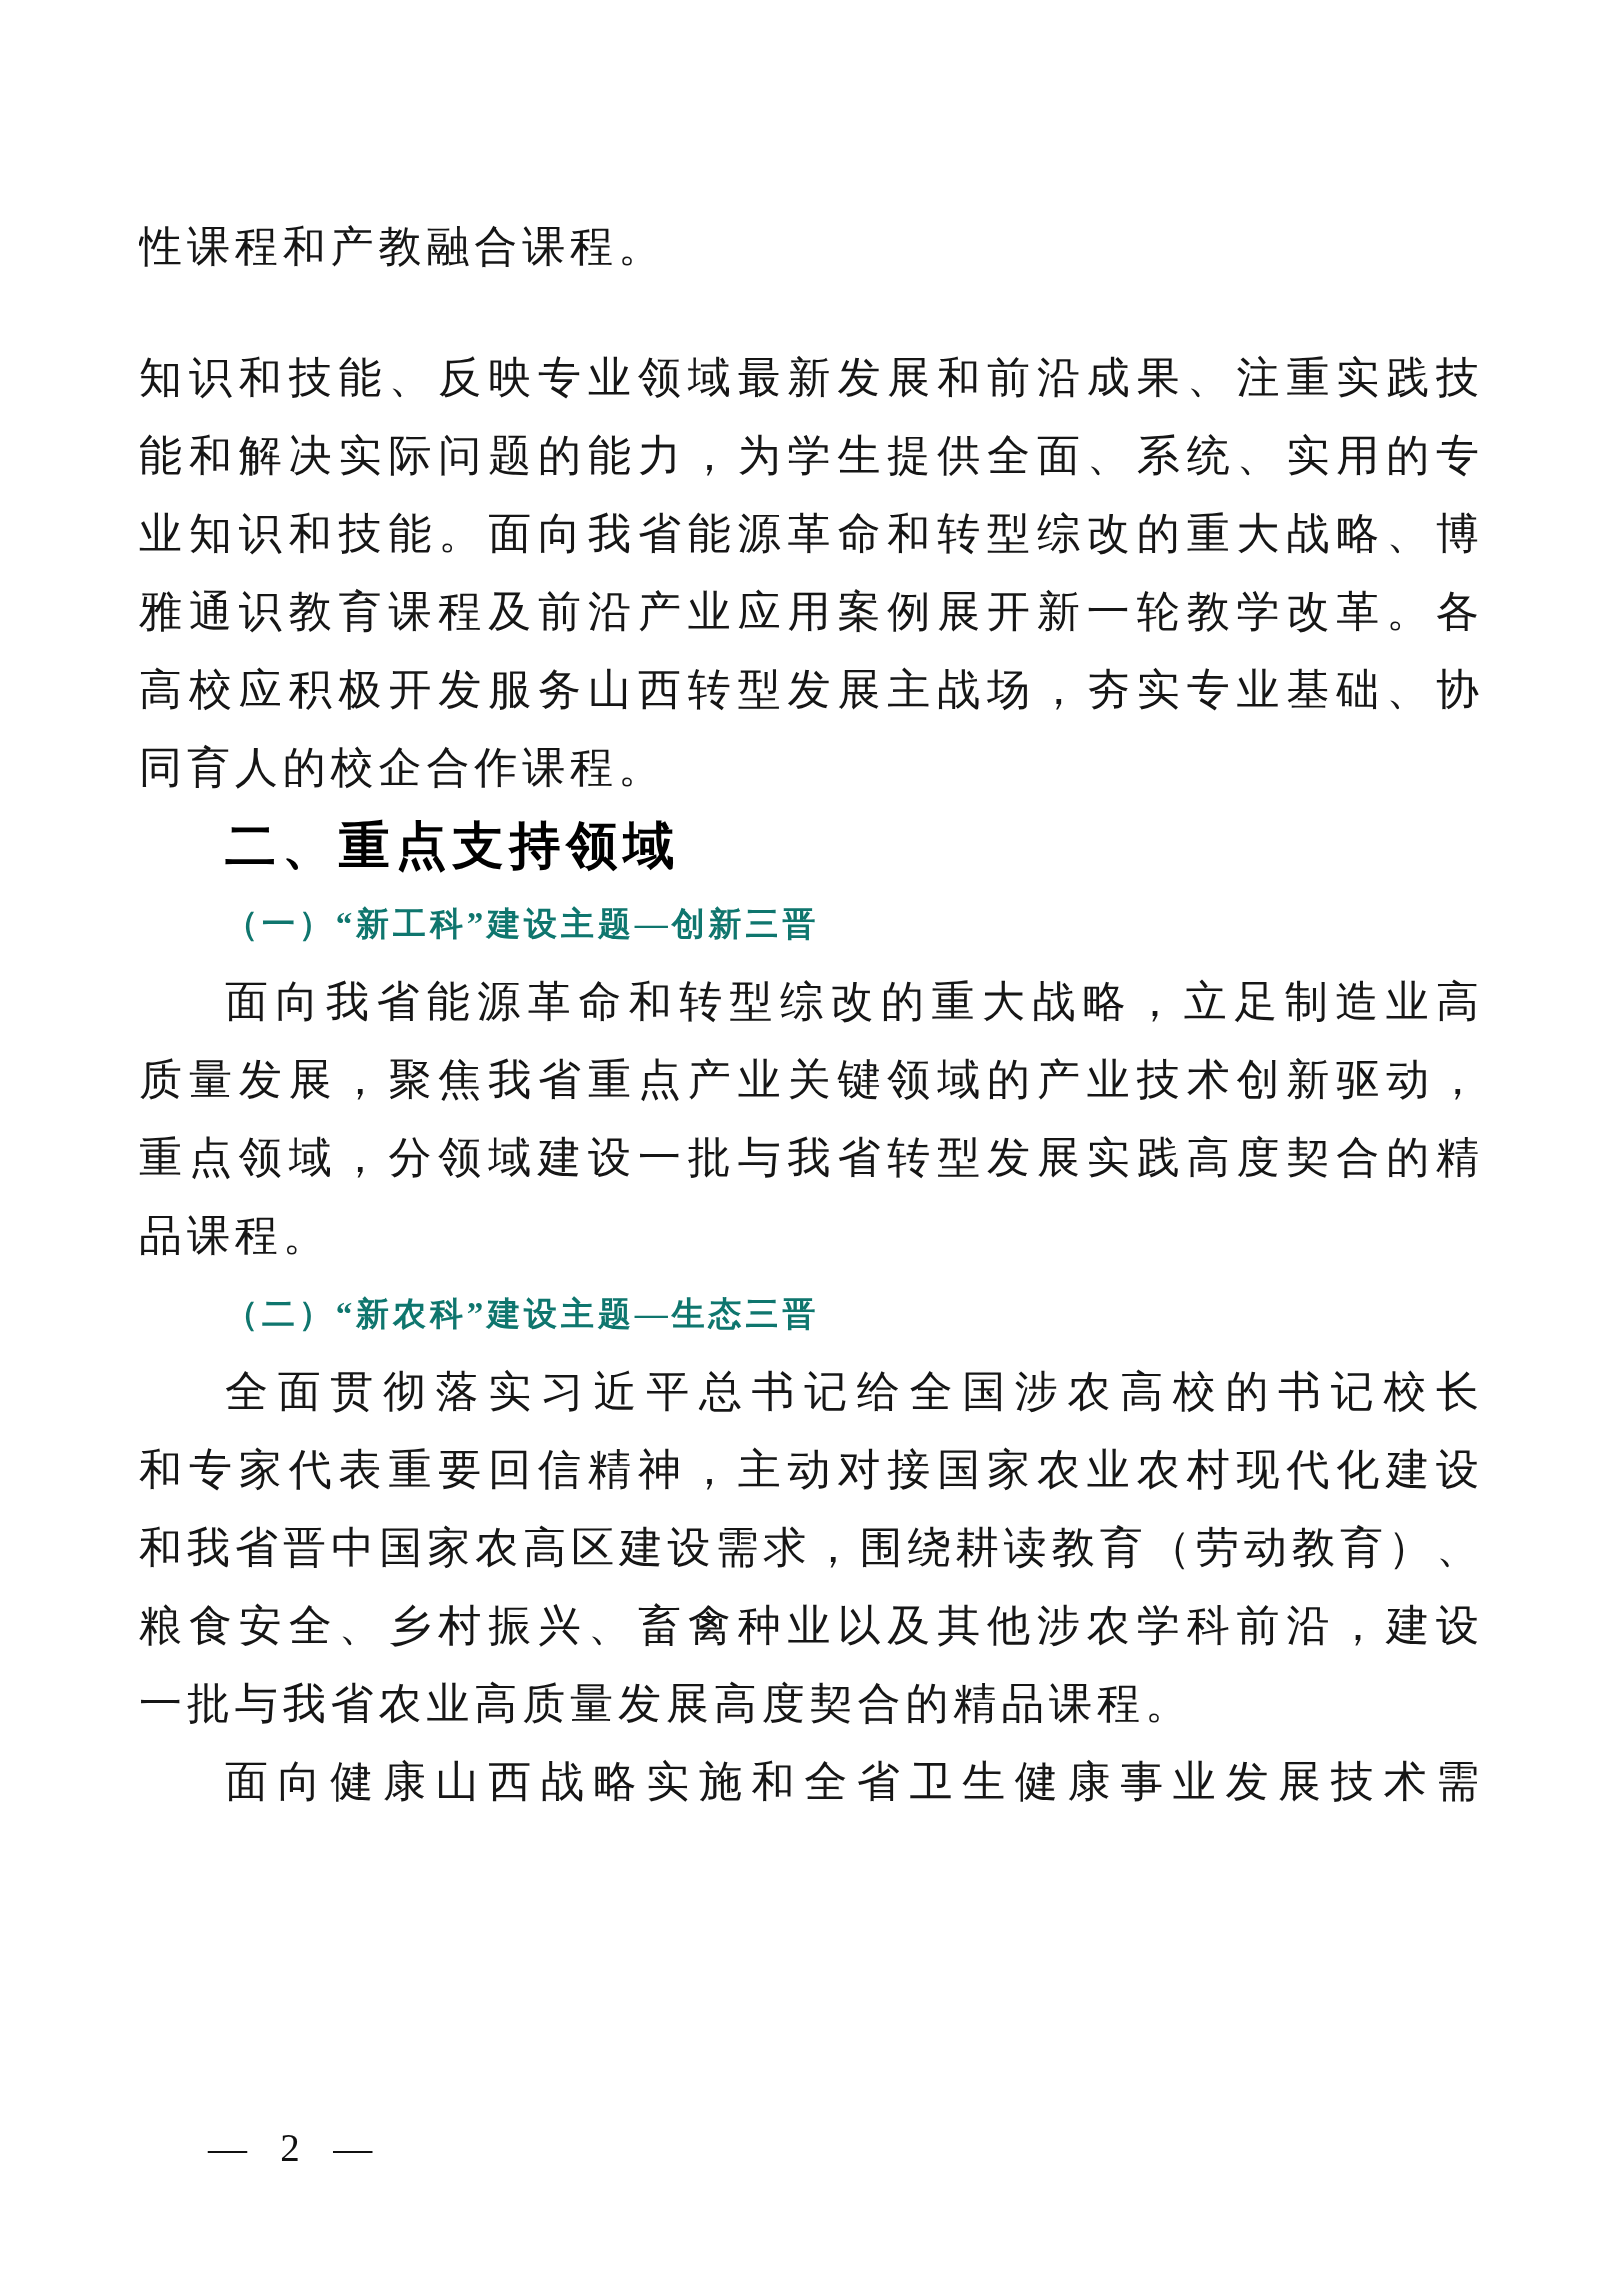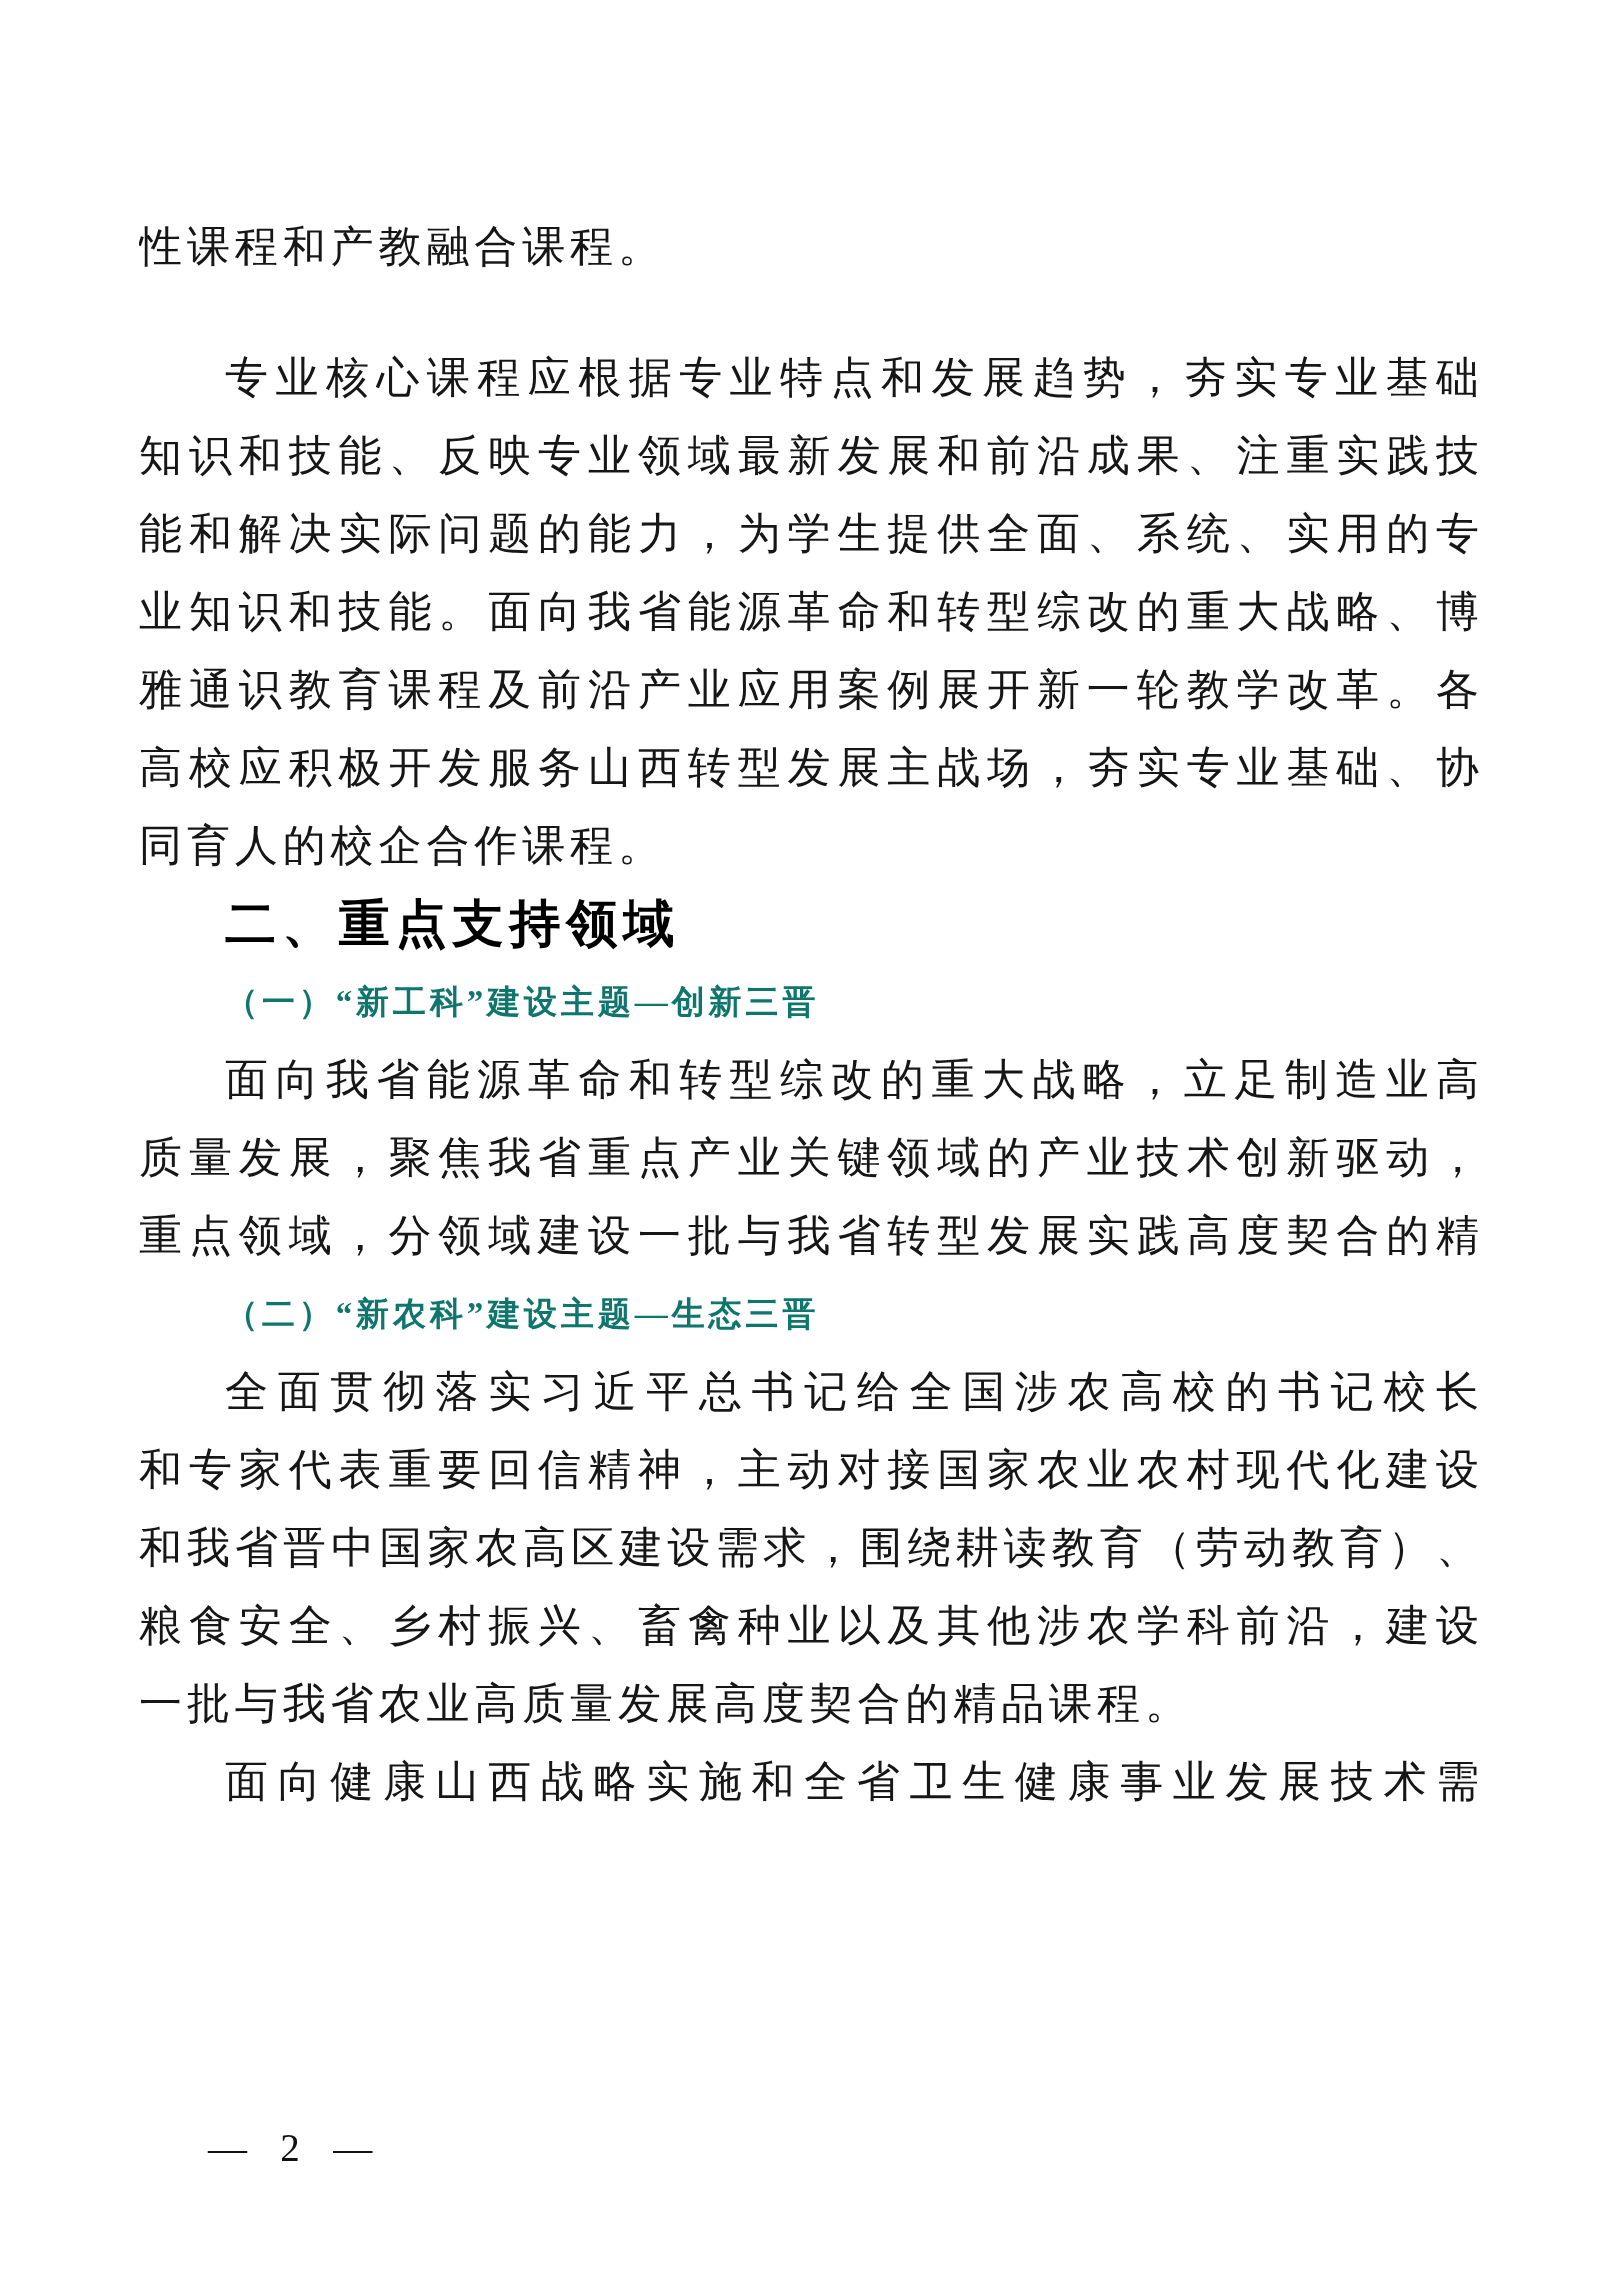--- a/index.html
+++ b/index.html
@@ -60,32 +60,32 @@
     letter-spacing:11.8px;
     color:#101010;
   }
 </style>
 </head>
 <body>
 
 <div class="page">
   <div class="content">
     <div class="line l-end gap-after">性课程和产教融合课程。</div>
-    <div class="line l-start">专业核心课程应根据专业特点和发展趋势，夯实专业基础</div>
     <div class="line l-full">知识和技能、反映专业领域最新发展和前沿成果、注重实践技</div>
     <div class="line l-full">能和解决实际问题的能力，为学生提供全面、系统、实用的专</div>
     <div class="line l-full">业知识和技能。面向我省能源革命和转型综改的重大战略、博</div>
     <div class="line l-full">雅通识教育课程及前沿产业应用案例展开新一轮教学改革。各</div>
     <div class="line l-full">高校应积极开发服务山西转型发展主战场，夯实专业基础、协</div>
     <div class="line l-end">同育人的校企合作课程。</div>
     <div class="line l-heading">二、重点支持领域</div>
     <div class="line l-subheading">（一）“新工科”建设主题—创新三晋</div>
     <div class="line l-start">面向我省能源革命和转型综改的重大战略，立足制造业高</div>
     <div class="line l-full">质量发展，聚焦我省重点产业关键领域的产业技术创新驱动，</div>
     <div class="line l-full">重点领域，分领域建设一批与我省转型发展实践高度契合的精</div>
+    <div class="line l-end">品课程。</div>
     <div class="line l-subheading">（二）“新农科”建设主题—生态三晋</div>
     <div class="line l-start">全面贯彻落实习近平总书记给全国涉农高校的书记校长</div>
     <div class="line l-full">和专家代表重要回信精神，主动对接国家农业农村现代化建设</div>
     <div class="line l-full">和我省晋中国家农高区建设需求，围绕耕读教育（劳动教育）、</div>
     <div class="line l-full">粮食安全、乡村振兴、畜禽种业以及其他涉农学科前沿，建设</div>
     <div class="line l-end">一批与我省农业高质量发展高度契合的精品课程。</div>
     <div class="line l-start">面向健康山西战略实施和全省卫生健康事业发展技术需</div>
   </div>
   <div class="pageno">— 2 —</div>
 </div>

